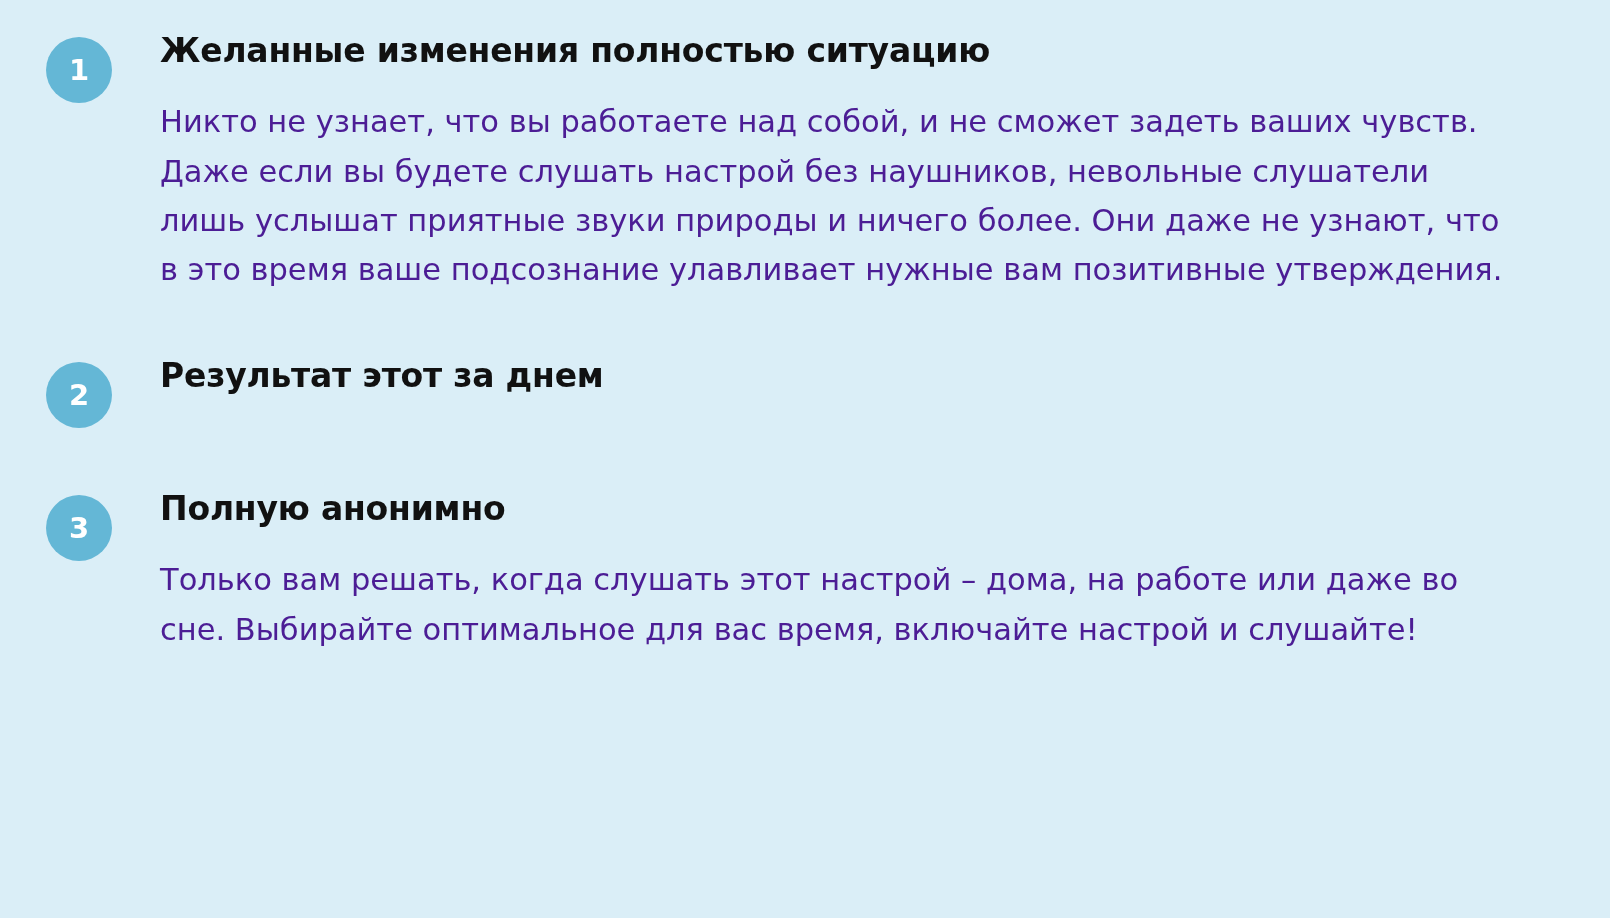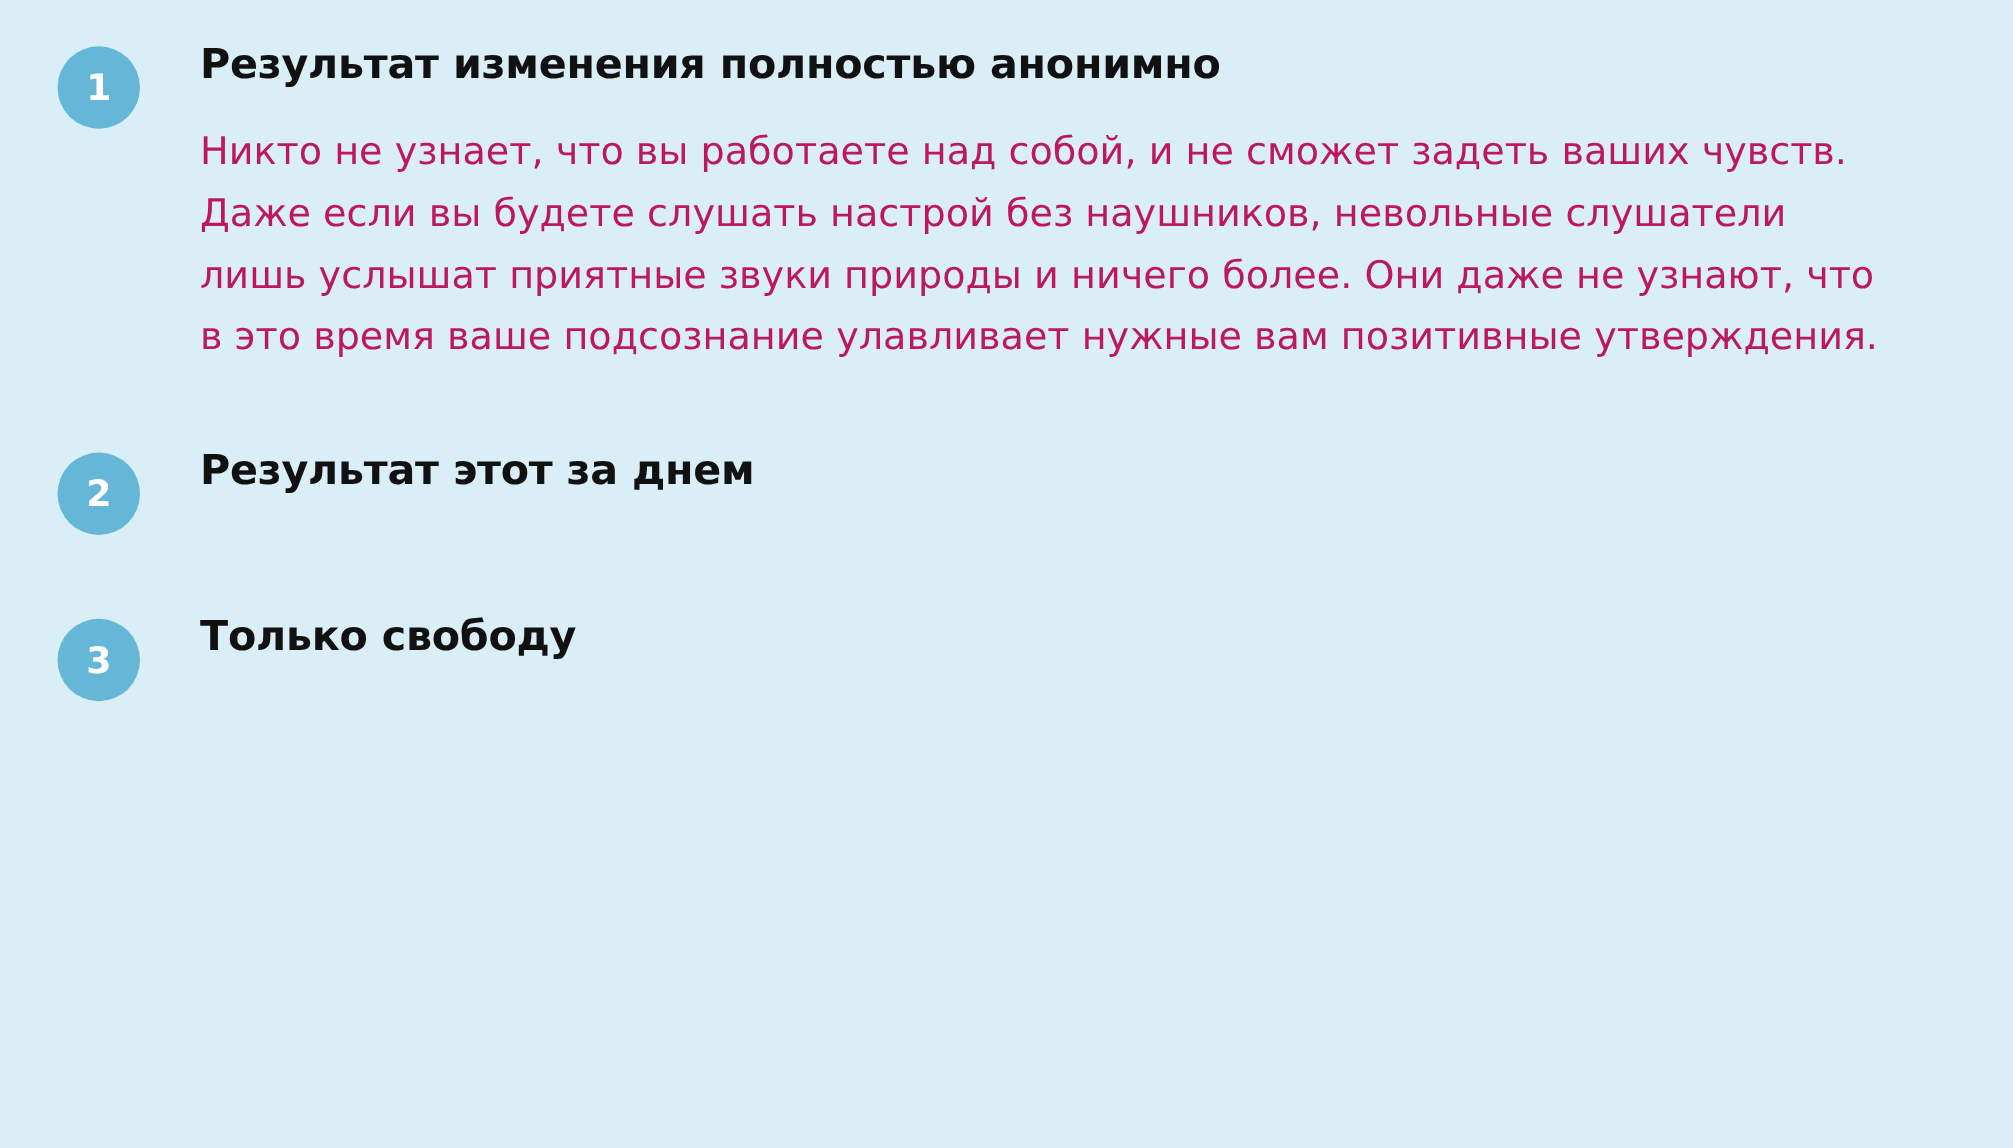--- a/index.html
+++ b/index.html
@@ -65,44 +65,45 @@
     letter-spacing: -0.2px;
     color: #111111;
   }
 
   .benefit-text {
     margin: 26px 0 0 0;
     font-family: "DejaVu Sans", sans-serif;
     font-size: 30.5px;
     font-weight: 400;
     line-height: 1.62;
-    color: #be185d;
+    color: #4c1d95;
     max-width: 1370px;
   }
 </style>
 </head>
 <body>
 
 <div class="page">
 
   <section class="benefit">
     <div class="badge">1</div>
     <div class="body">
-      <h2 class="benefit-title">Результат изменения полностью анонимно</h2>
+      <h2 class="benefit-title">Желанные изменения полностью ситуацию</h2>
       <p class="benefit-text">Никто не узнает, что вы работаете над собой, и не сможет задеть ваших чувств. Даже если вы будете слушать настрой без наушников, невольные слушатели лишь услышат приятные звуки природы и ничего более. Они даже не узнают, что в это время ваше подсознание улавливает нужные вам позитивные утверждения.</p>
     </div>
   </section>
 
   <section class="benefit">
     <div class="badge">2</div>
     <div class="body">
       <h2 class="benefit-title">Результат этот за днем</h2>
     </div>
   </section>
 
   <section class="benefit">
     <div class="badge">3</div>
     <div class="body">
-      <h2 class="benefit-title">Только свободу</h2>
+      <h2 class="benefit-title">Полную анонимно</h2>
+      <p class="benefit-text">Только вам решать, когда слушать этот настрой – дома, на работе или даже во сне. Выбирайте оптимальное для вас время, включайте настрой и слушайте!</p>
     </div>
   </section>
 
 </div>
 
 </body></html>

